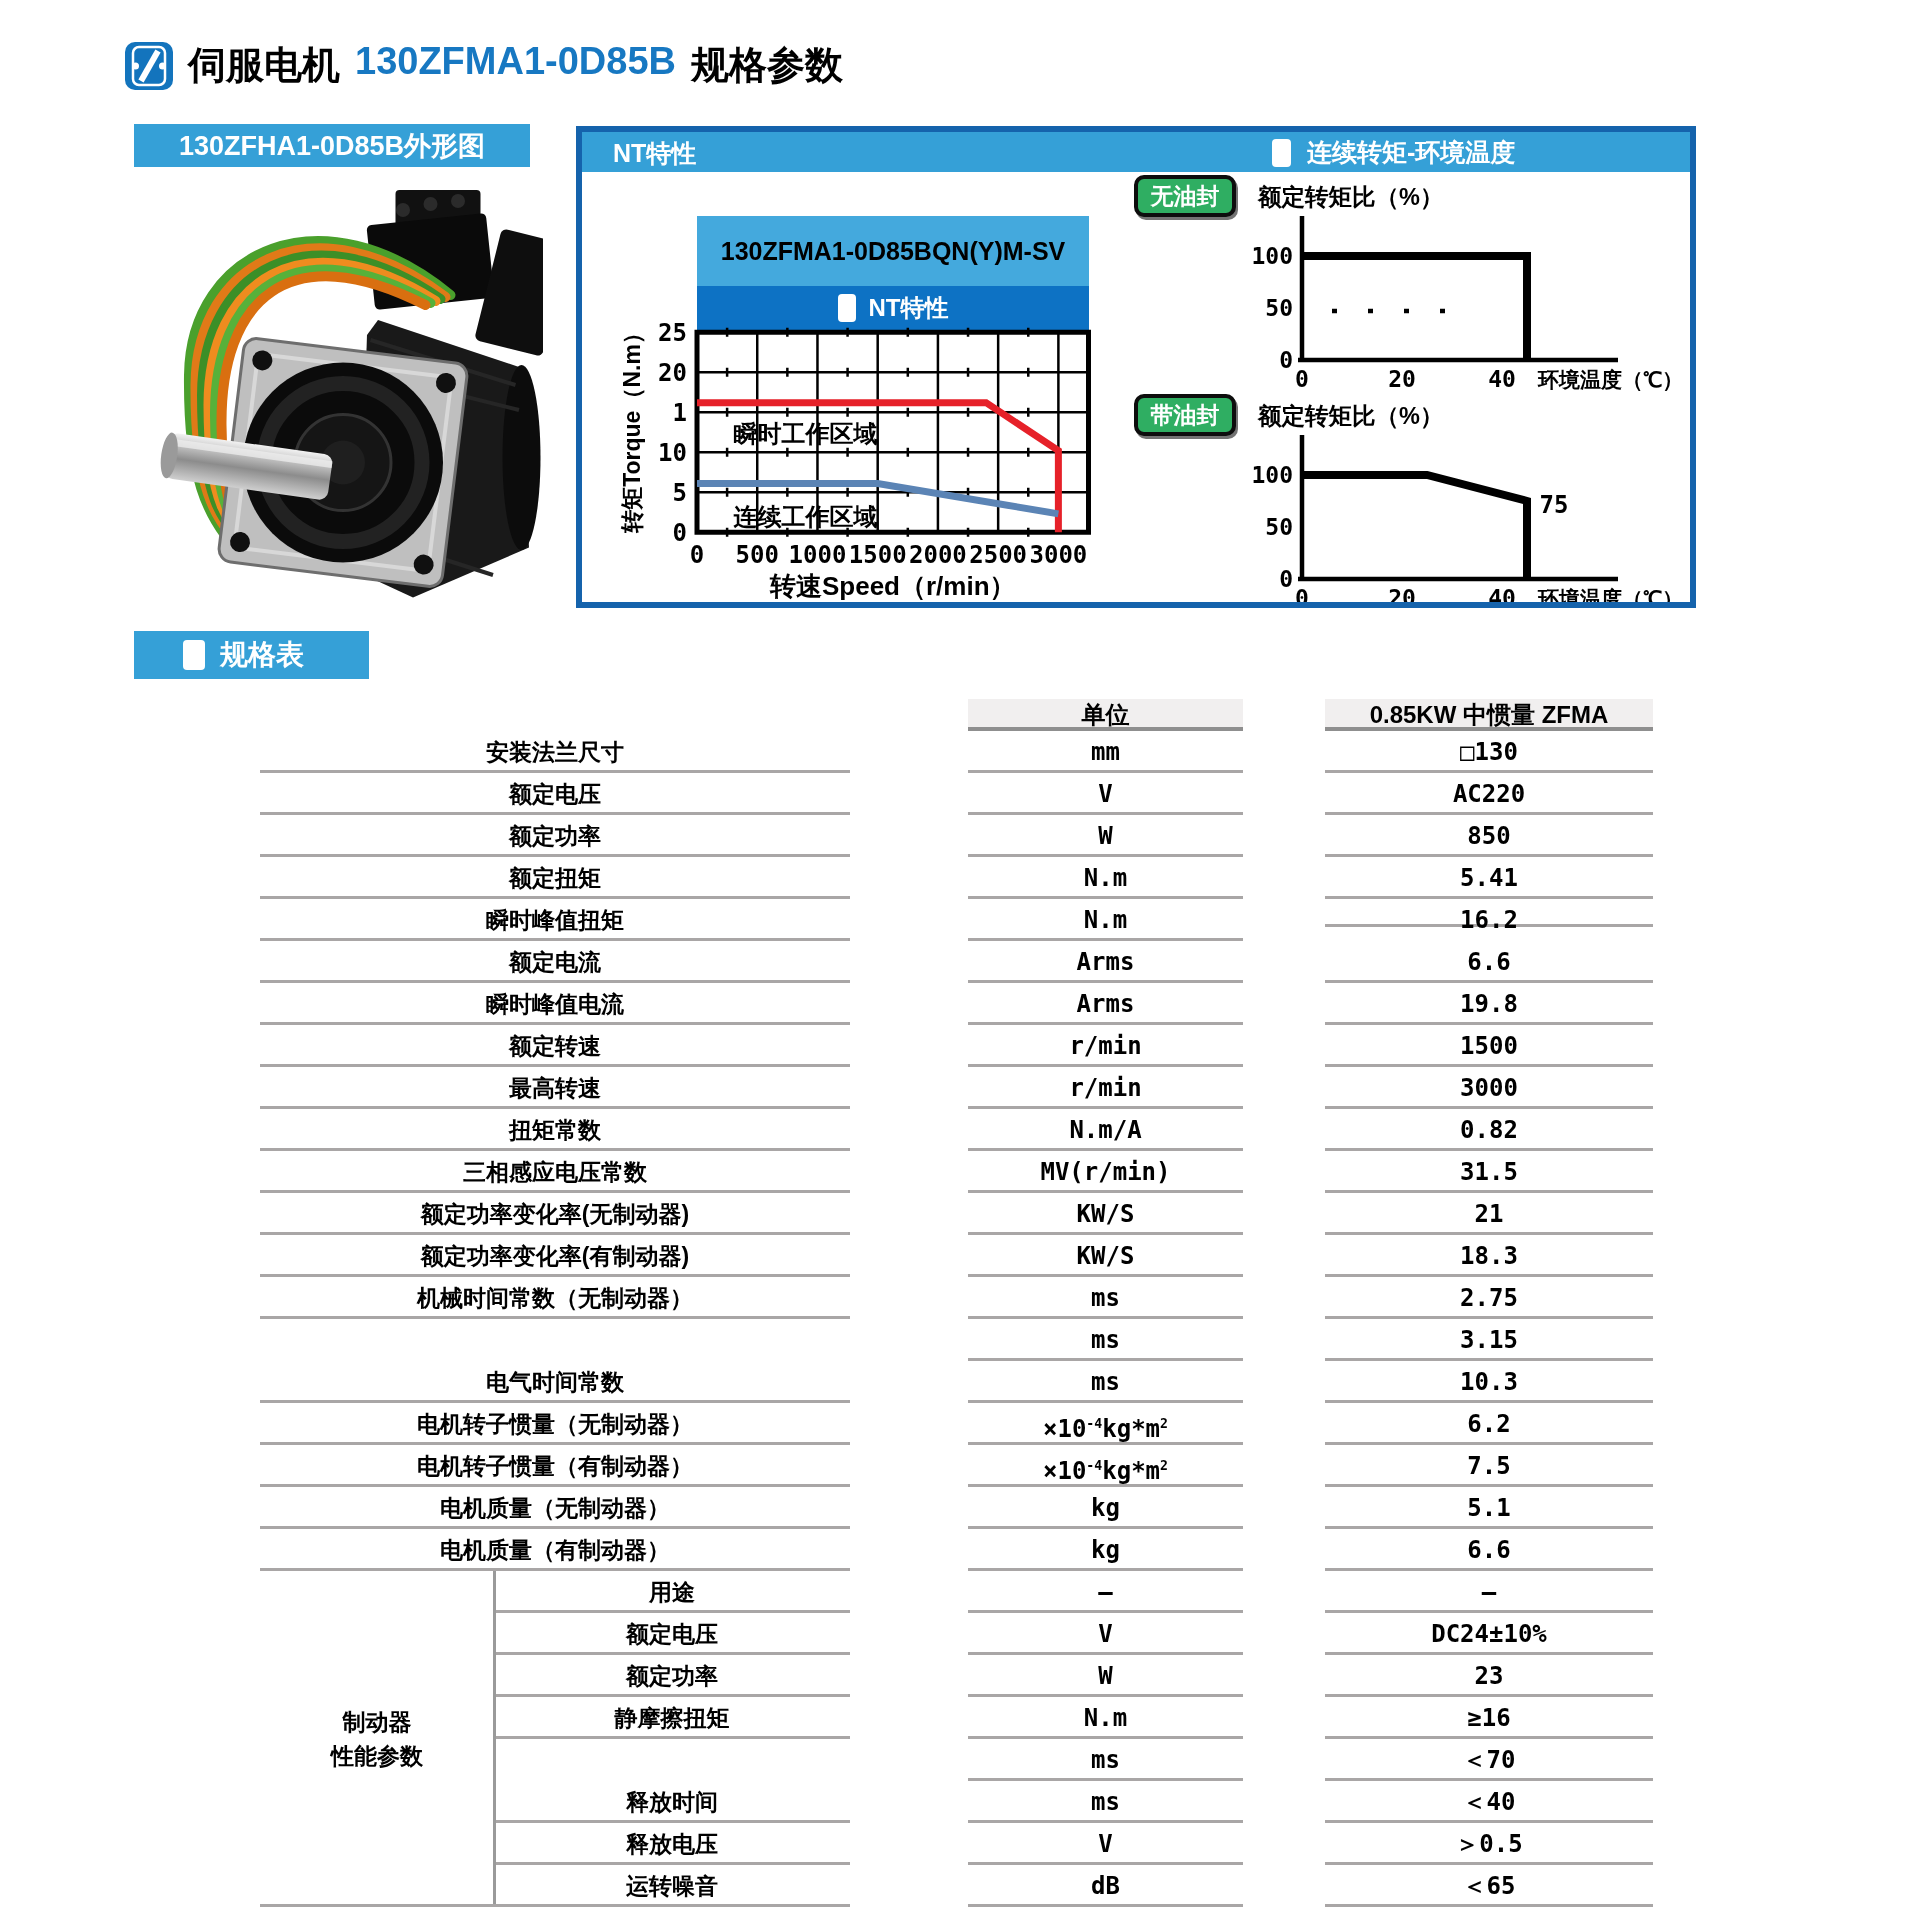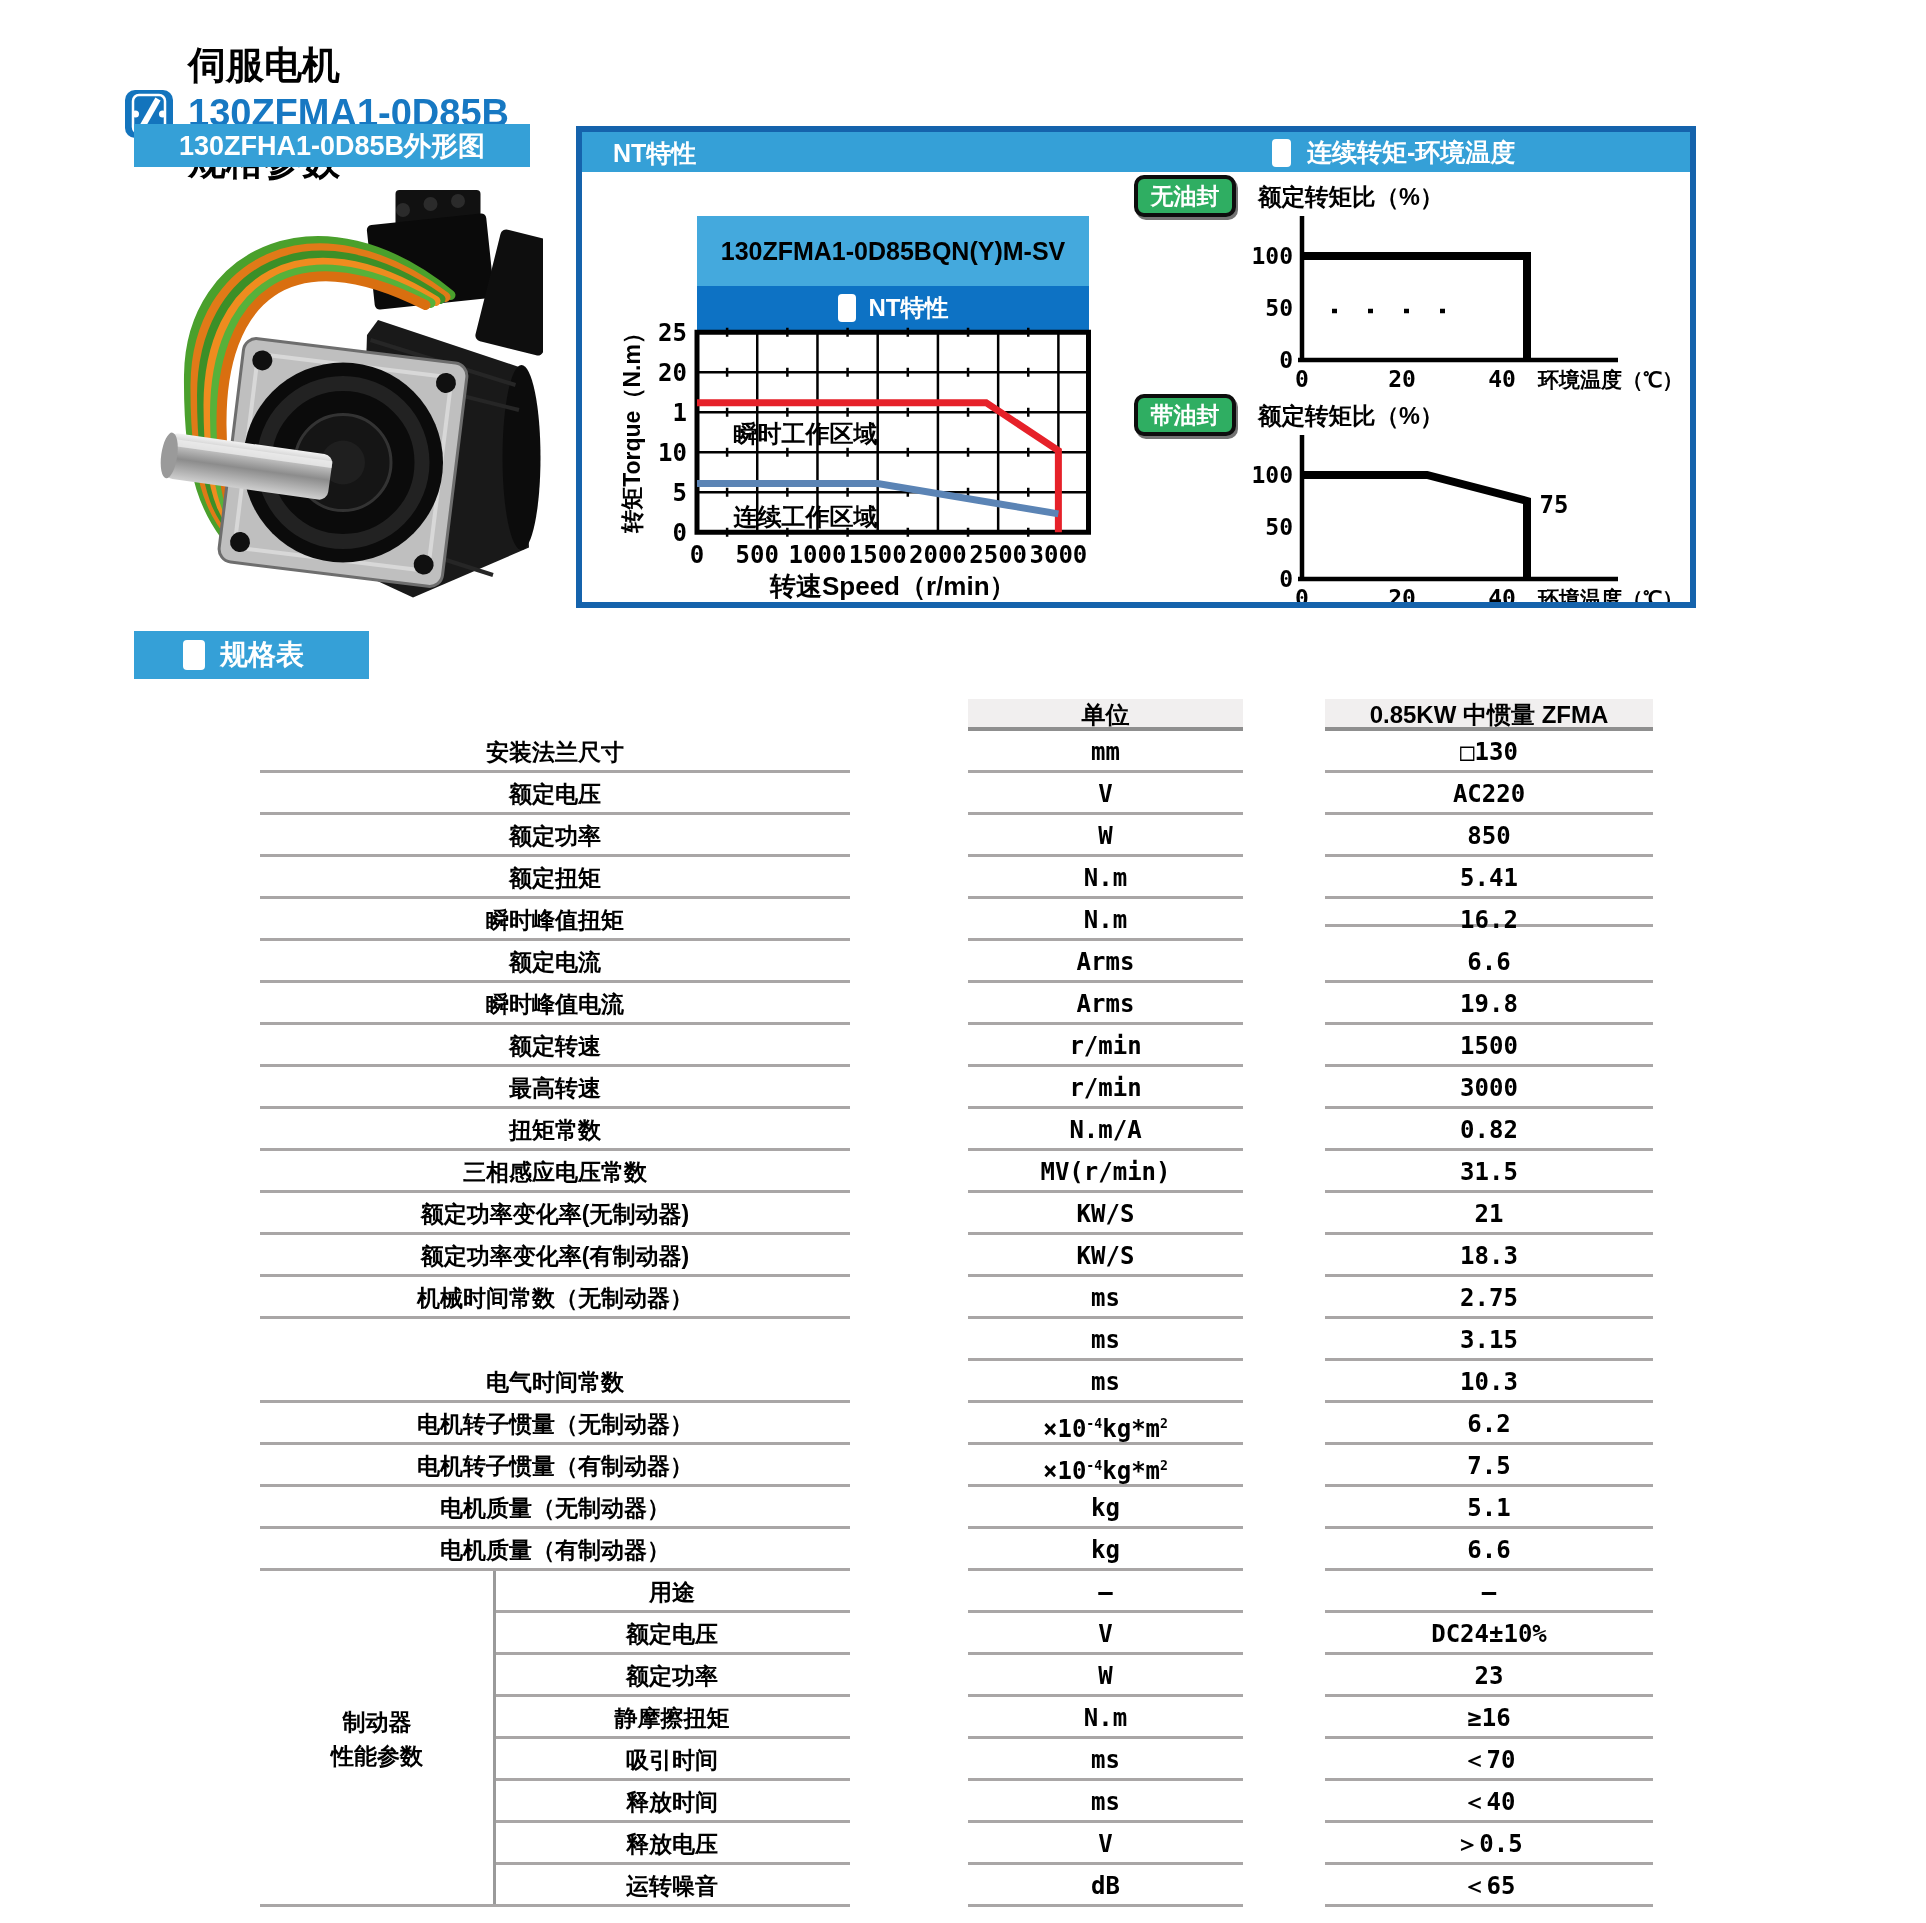--- a/index.html
+++ b/index.html
@@ -5,21 +5,21 @@
   html,body{margin:0;padding:0;}
   body{
     width:1926px;height:1923px;position:relative;background:#ffffff;
     font-family:"Liberation Sans",sans-serif;font-weight:bold;color:#000;
     overflow:hidden;
   }
   .abs{position:absolute;}
   .mono{font-family:"DejaVu Sans Mono","Liberation Mono",monospace;font-weight:bold;}
   
   .page-header{left:125px;top:40px;display:flex;align-items:center;gap:15px;}
-  .page-title{font-size:38px;display:flex;gap:1px;white-space:nowrap;flex-direction:column;}
+  .page-title{font-size:38px;display:flex;gap:15px;white-space:nowrap;}
   .model-blue{color:var(--title-blue);}
   
   .outline-banner{left:134px;top:124px;width:396px;height:43px;background:var(--accent);
     color:#fff;font-size:27px;display:flex;align-items:center;justify-content:center;white-space:nowrap;}
   
   .panel{left:576px;top:126px;width:1120px;height:482px;background:#fff;
     border:6px solid var(--panel-border);box-sizing:border-box;overflow:hidden;}
   .panel-bar{position:absolute;left:0;top:0;width:100%;height:40px;background:var(--accent);}
   .panel-bar .ltxt{position:absolute;left:31px;top:5px;color:#fff;font-size:25px;}
   .panel-bar .rgrp{position:absolute;left:690px;top:4px;display:flex;align-items:center;gap:16px;}
@@ -322,21 +322,20 @@
     <div class="cell sep mono" style="left: 1065px; top: 872px; width: 328px; height: 42px; line-height: 42px;">—</div>
     <div class="cell sep" style="left: 234px; top: 914px; width: 356px; height: 42px; line-height: 42px;">额定电压</div>
     <div class="cell sep mono" style="left: 708px; top: 914px; width: 275px; height: 42px; line-height: 42px;">V</div>
     <div class="cell sep mono" style="left: 1065px; top: 914px; width: 328px; height: 42px; line-height: 42px;">DC24±10%</div>
     <div class="cell sep" style="left: 234px; top: 956px; width: 356px; height: 42px; line-height: 42px;">额定功率</div>
     <div class="cell sep mono" style="left: 708px; top: 956px; width: 275px; height: 42px; line-height: 42px;">W</div>
     <div class="cell sep mono" style="left: 1065px; top: 956px; width: 328px; height: 42px; line-height: 42px;">23</div>
     <div class="cell sep" style="left: 234px; top: 998px; width: 356px; height: 42px; line-height: 42px;">静摩擦扭矩</div>
     <div class="cell sep mono" style="left: 708px; top: 998px; width: 275px; height: 42px; line-height: 42px;">N.m</div>
     <div class="cell sep mono" style="left: 1065px; top: 998px; width: 328px; height: 42px; line-height: 42px;">≥16</div>
-    <div class="cell sep" style="left: 234px; top: 1040px; width: 356px; height: 42px; line-height: 42px;">吸引时间</div>
     <div class="cell sep mono" style="left: 708px; top: 1040px; width: 275px; height: 42px; line-height: 42px;">ms</div>
     <div class="cell sep mono" style="left: 1065px; top: 1040px; width: 328px; height: 42px; line-height: 42px;">＜70</div>
     <div class="cell sep" style="left: 234px; top: 1082px; width: 356px; height: 42px; line-height: 42px;">释放时间</div>
     <div class="cell sep mono" style="left: 708px; top: 1082px; width: 275px; height: 42px; line-height: 42px;">ms</div>
     <div class="cell sep mono" style="left: 1065px; top: 1082px; width: 328px; height: 42px; line-height: 42px;">＜40</div>
     <div class="cell sep" style="left: 234px; top: 1124px; width: 356px; height: 42px; line-height: 42px;">释放电压</div>
     <div class="cell sep mono" style="left: 708px; top: 1124px; width: 275px; height: 42px; line-height: 42px;">V</div>
     <div class="cell sep mono" style="left: 1065px; top: 1124px; width: 328px; height: 42px; line-height: 42px;">＞0.5</div>
     <div class="cell sep" style="left: 234px; top: 1166px; width: 356px; height: 42px; line-height: 42px;">运转噪音</div>
     <div class="cell sep mono" style="left: 708px; top: 1166px; width: 275px; height: 42px; line-height: 42px;">dB</div>

